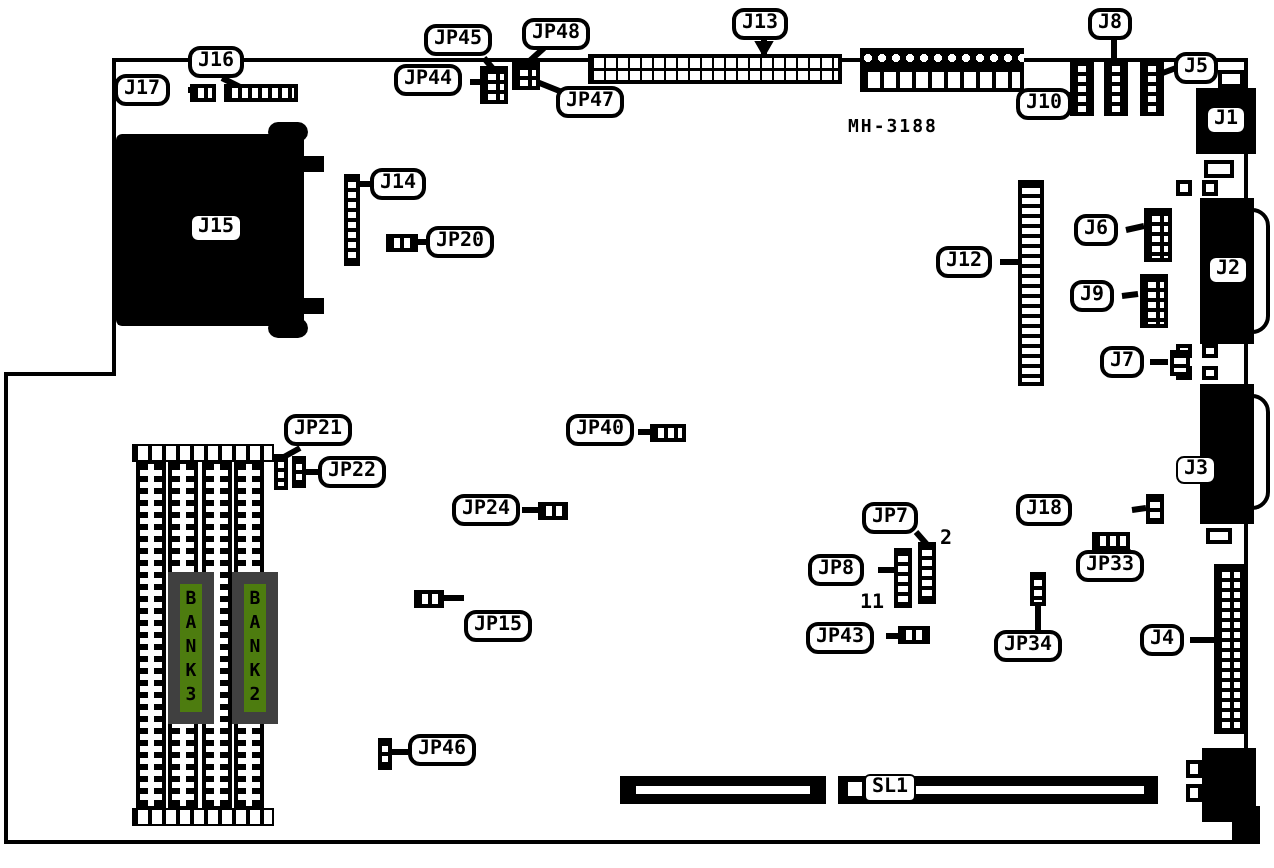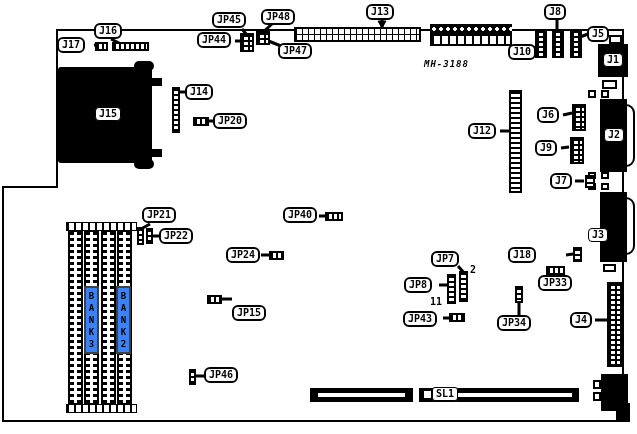--- a/index.html
+++ b/index.html
@@ -29,25 +29,25 @@
   .tabrow{border:1px solid #000;background-color:#fff;
           background-image:repeating-linear-gradient(to right,#000 0 2px,#fff 2px 7px);}
   .pad{background:#fff;border:2px solid #000;}
   .dshell{border:2px solid #000;border-radius:0 9px 9px 0;background:#fff;z-index:1;}
   .slot{background:#000;}
   .slotin{position:absolute;background:#fff;}
   .callout{position:absolute;z-index:5;background:#fff;border:2px solid #000;border-radius:6px;
            font-size:10px;font-weight:bold;line-height:12px;padding:0 3px;white-space:nowrap;color:#000;}
   .onpart{position:absolute;z-index:5;background:#fff;border:1px solid #000;border-radius:4px;
           font-size:10px;font-weight:bold;line-height:12px;padding:0 3px;white-space:nowrap;color:#000;}
-  .bank{position:absolute;z-index:4;background:#3b82f6;border:2px solid #404040;width:9px;
+  .bank{position:absolute;z-index:4;background:#4d7c0f;border:6px solid #404040;width:9px;
         font-size:9px;font-weight:bold;line-height:12px;word-break:break-all;text-align:center;
         padding:2px 1px;color:#000;}
   .anno{position:absolute;z-index:5;font-size:10px;font-weight:bold;color:#000;}
-  .partnum{position:absolute;z-index:5;font-size:9px;font-weight:bold;letter-spacing:1px;color:#000;font-style:italic;}
+  .partnum{position:absolute;z-index:5;font-size:9px;font-weight:bold;letter-spacing:1px;color:#000;}
 </style>
 </head>
 <body>
 
 <div id="stage">
 
   <svg id="bgsvg" width="637" height="434" viewBox="0 0 637 434">
     <g>
       <path d="M57,30 H623 V421 H3 V187 H57 Z" fill="none" stroke="#000" stroke-width="2"></path>
       <rect x="616" y="403" width="14" height="19" fill="#000"></rect>

